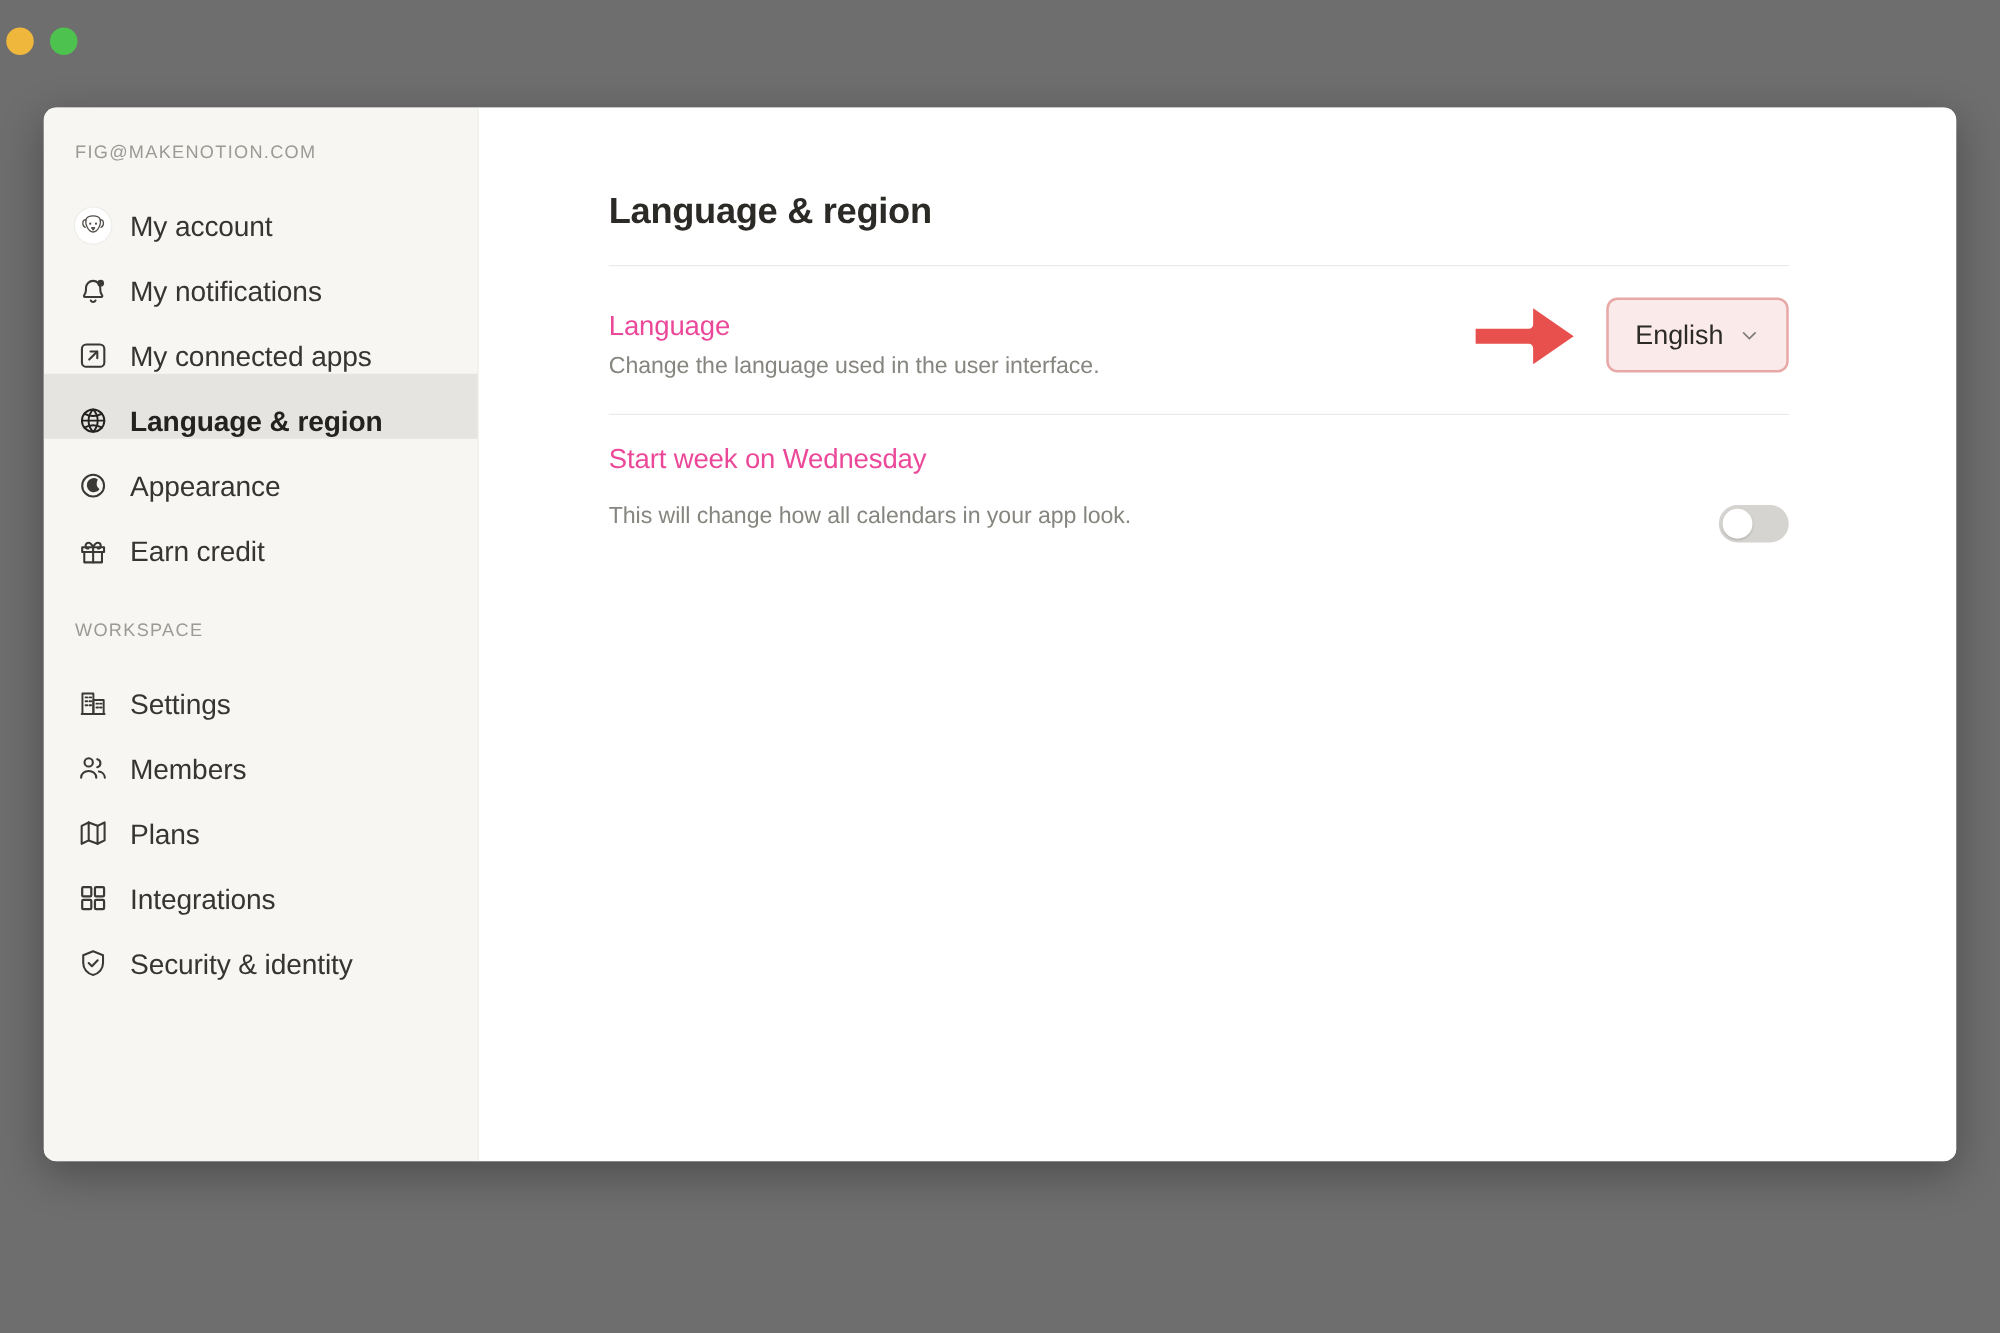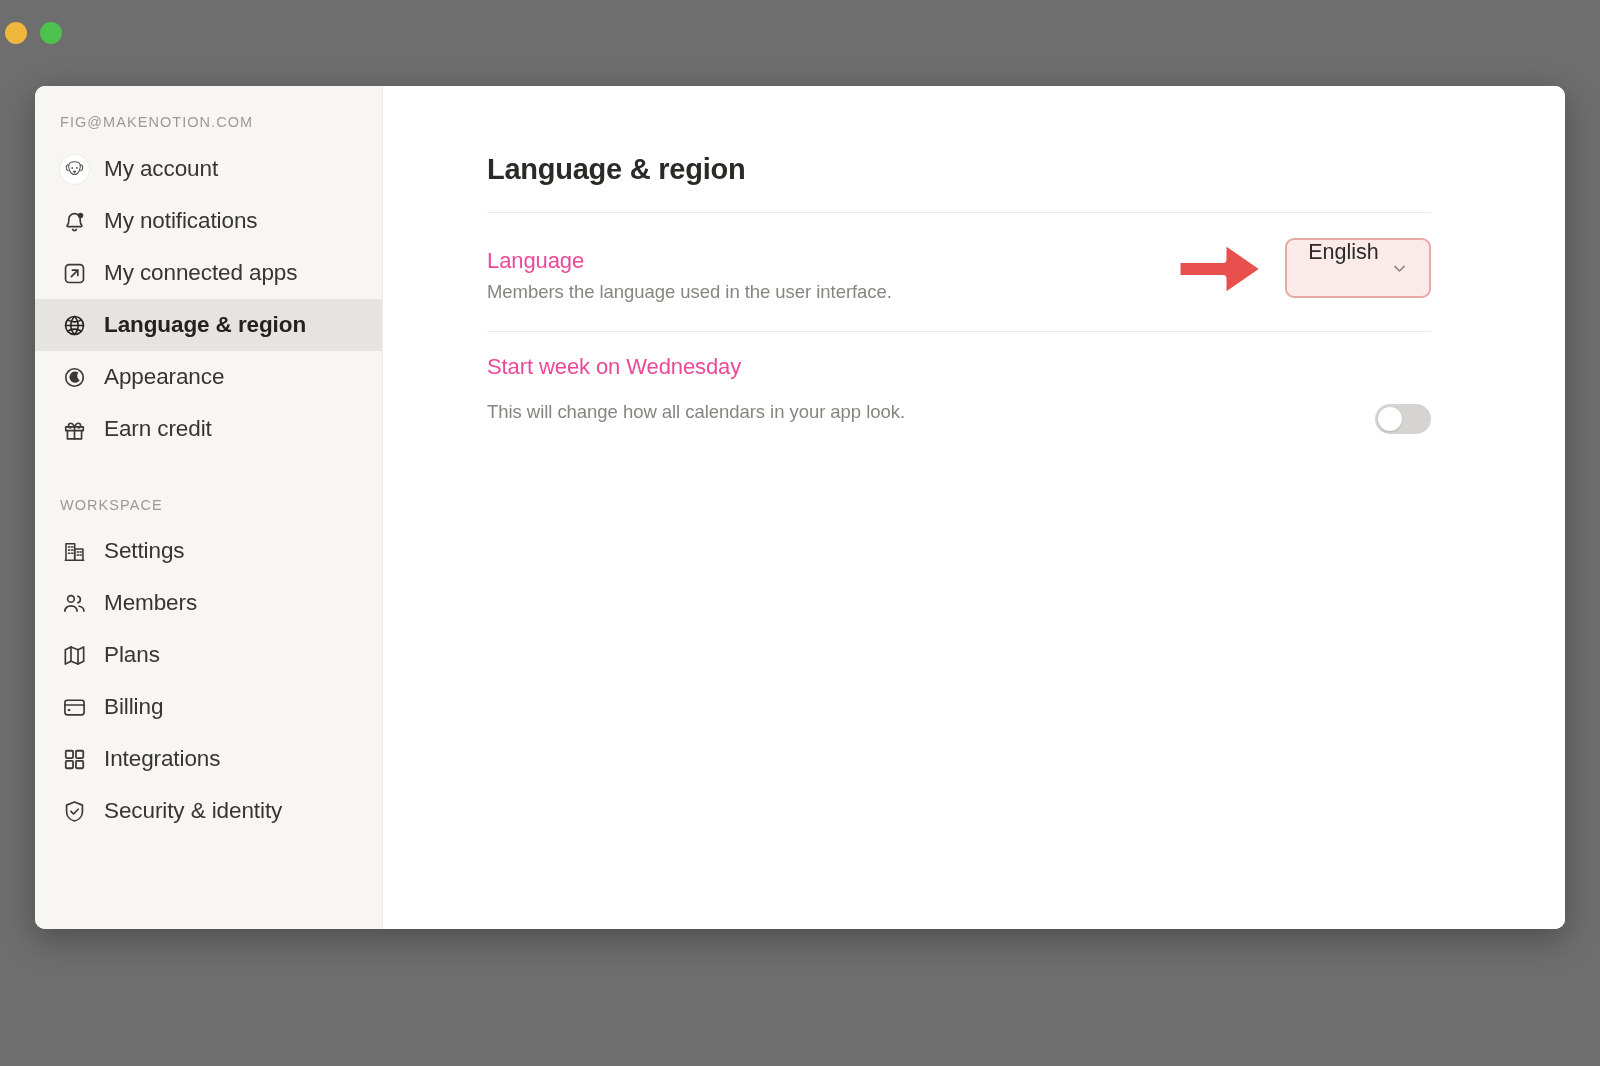--- a/index.html
+++ b/index.html
@@ -51,21 +51,21 @@
     padding-left: 25px;
   }
   #account-email { position: absolute; top: 28px; left: 0; }
   #workspace-label { position: absolute; top: 411px; left: 0; }
 
   .nav-group { position: absolute; left: 0; width: 100%; }
   #nav-personal { top: 57px; }
   #nav-workspace { top: 439px; }
 
   .nav-item {
-    display: flex; align-items: center;
+    display: flex; align-items: flex-end;
     height: 52px;
     padding-left: 25px;
     gap: 15px;
     cursor: pointer;
   }
   .nav-item .nav-label {
     font-size: 22.5px;
     color: #363532;
     font-weight: 400;
     letter-spacing: -0.1px;
@@ -130,21 +130,21 @@
   #week-desc      { top: 315px; }
 
   
   #language-dropdown {
     position: absolute;
     left: 798px; top: 152px;
     width: 146px; height: 60px;
     background: #fbeaea;
     border: 2.5px solid #e7a8a6;
     border-radius: 9px;
-    display: flex; justify-content: center;
+    display: flex; align-items: center; justify-content: center;
     gap: 12px;
     cursor: pointer;
   }
   #language-dropdown .dd-value {
     font-size: 21.5px; color: #2b2a27; font-weight: 400;
   }
   #language-dropdown .dd-caret { display: flex; align-items: center; }
 
   
   #arrow-annotation {
@@ -299,30 +299,20 @@
           <span class="nav-icon">
             <svg width="25" height="25" viewBox="0 0 24 24" fill="none" stroke="#3a3935" stroke-width="1.6" stroke-linecap="round" stroke-linejoin="round">
               <path d="M3.2 6.4l5.4-2.6v13.8l-5.4 2.6z"></path>
               <path d="M8.6 3.8l6.8 2.6v13.8L8.6 17.6"></path>
               <path d="M15.4 6.4l5.4-2.6v13.8l-5.4 2.6"></path>
             </svg>
           </span>
           <span class="nav-label">Plans</span>
         </div>
 
-        <div class="nav-item">
-          <span class="nav-icon">
-            <svg width="25" height="25" viewBox="0 0 24 24" fill="none" stroke="#3a3935" stroke-width="1.6" stroke-linecap="round" stroke-linejoin="round">
-              <rect x="2.8" y="5" width="18.4" height="14" rx="2.4"></rect>
-              <path d="M2.8 9.6h18.4"></path>
-              <rect x="5.6" y="13.4" width="2.4" height="2" rx="0.5" fill="#3a3935" stroke="none"></rect>
-            </svg>
-          </span>
-          <span class="nav-label">Billing</span>
-        </div>
 
         <div class="nav-item">
           <span class="nav-icon">
             <svg width="25" height="25" viewBox="0 0 24 24" fill="none" stroke="#3a3935" stroke-width="1.7" stroke-linecap="round" stroke-linejoin="round">
               <rect x="3.6" y="3.6" width="7" height="7" rx="0.9"></rect>
               <rect x="13.4" y="3.6" width="7" height="7" rx="0.9"></rect>
               <rect x="3.6" y="13.4" width="7" height="7" rx="0.9"></rect>
               <rect x="13.4" y="13.4" width="7" height="7" rx="0.9"></rect>
             </svg>
           </span>
@@ -343,21 +333,21 @@
     </nav>
 
     <section id="main">
       <div id="content-inner">
 
         <h1 id="page-title">Language &amp; region</h1>
 
         <div class="divider" id="divider-1"></div>
 
         <div class="row-title" id="language-title">Language</div>
-        <div class="row-desc" id="language-desc">Members the language used in the user interface.</div>
+        <div class="row-desc" id="language-desc">Change the language used in the user interface.</div>
 
         <div id="arrow-annotation">
           <svg width="96" height="74" viewBox="0 0 96 74" fill="none">
             <path d="M4 27.5 H50 V8 L92 37 L50 66 V46.5 H4 Z" fill="#e8504e" stroke="#ffffff" stroke-width="7" stroke-linejoin="round" stroke-linecap="round"></path>
           </svg>
         </div>
 
         <div id="language-dropdown">
           <span class="dd-value">English</span>
           <span class="dd-caret">

